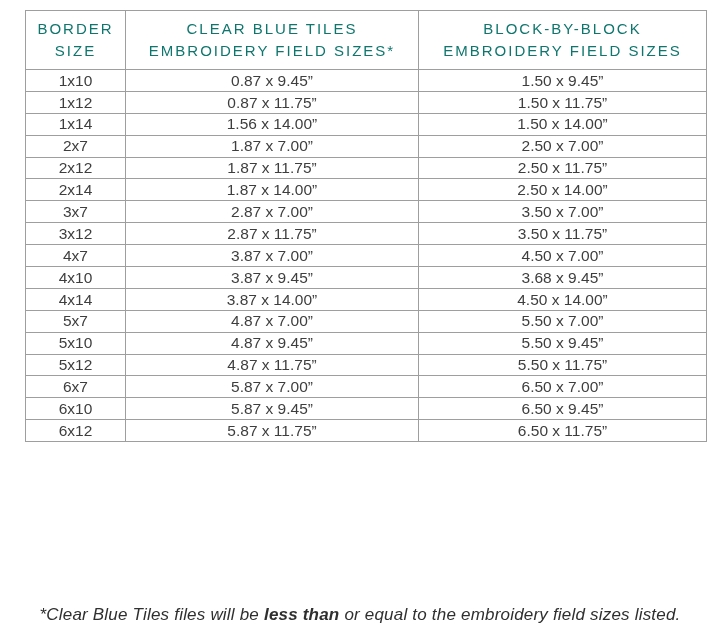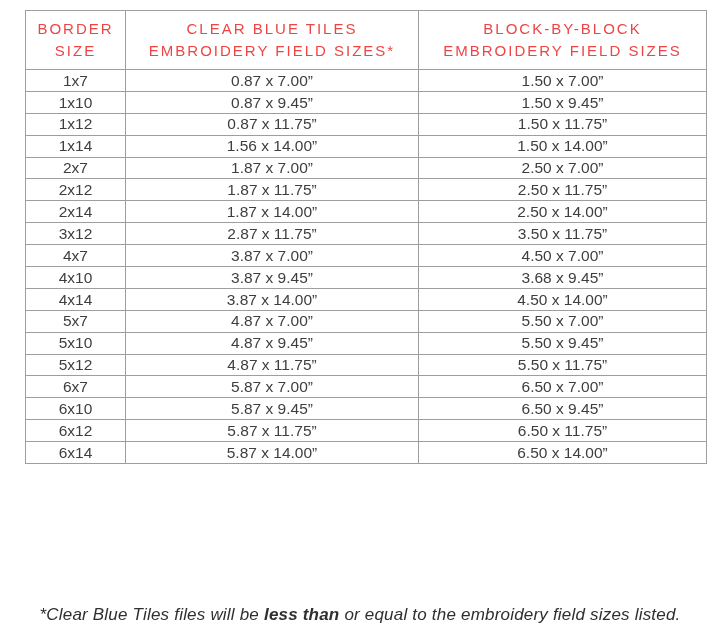--- a/index.html
+++ b/index.html
@@ -29,21 +29,21 @@
     text-align: center;
     vertical-align: middle;
     padding: 0;
   }
   table.size-table th {
     height: 58px;
     font-size: 15px;
     font-weight: 500;
     letter-spacing: 2px;
     line-height: 1.5;
-    color: #ef4444;
+    color: #0f766e;
   }
   table.size-table td {
     height: 20.9px;
     font-size: 15.5px;
     color: #3e3e3e;
     line-height: 1;
   }
   .footnote {
     position: absolute;
     left: 0;
@@ -79,25 +79,20 @@
           <div>EMBROIDERY FIELD SIZES*</div>
         </th>
         <th>
           <div>BLOCK-BY-BLOCK</div>
           <div>EMBROIDERY FIELD SIZES</div>
         </th>
       </tr>
     </thead>
     <tbody>
         <tr>
-          <td>1x7</td>
-          <td>0.87 x 7.00”</td>
-          <td>1.50 x 7.00”</td>
-        </tr>
-        <tr>
           <td>1x10</td>
           <td>0.87 x 9.45”</td>
           <td>1.50 x 9.45”</td>
         </tr>
         <tr>
           <td>1x12</td>
           <td>0.87 x 11.75”</td>
           <td>1.50 x 11.75”</td>
         </tr>
         <tr>
@@ -112,20 +107,25 @@
         </tr>
         <tr>
           <td>2x12</td>
           <td>1.87 x 11.75”</td>
           <td>2.50 x 11.75”</td>
         </tr>
         <tr>
           <td>2x14</td>
           <td>1.87 x 14.00”</td>
           <td>2.50 x 14.00”</td>
+        </tr>
+        <tr>
+          <td>3x7</td>
+          <td>2.87 x 7.00”</td>
+          <td>3.50 x 7.00”</td>
         </tr>
         <tr>
           <td>3x12</td>
           <td>2.87 x 11.75”</td>
           <td>3.50 x 11.75”</td>
         </tr>
         <tr>
           <td>4x7</td>
           <td>3.87 x 7.00”</td>
           <td>4.50 x 7.00”</td>
@@ -163,23 +163,18 @@
         <tr>
           <td>6x10</td>
           <td>5.87 x 9.45”</td>
           <td>6.50 x 9.45”</td>
         </tr>
         <tr>
           <td>6x12</td>
           <td>5.87 x 11.75”</td>
           <td>6.50 x 11.75”</td>
         </tr>
-        <tr>
-          <td>6x14</td>
-          <td>5.87 x 14.00”</td>
-          <td>6.50 x 14.00”</td>
-        </tr>
       </tbody>
   </table>
 
   <div class="footnote"><span>*Clear Blue Tiles files will be </span><b>less than</b><span> or equal to the embroidery field sizes listed.</span></div>
 
 </div>
 
 </body></html>

